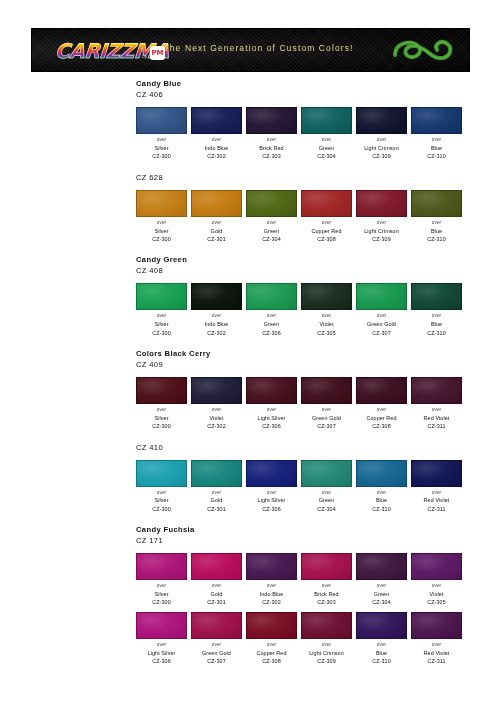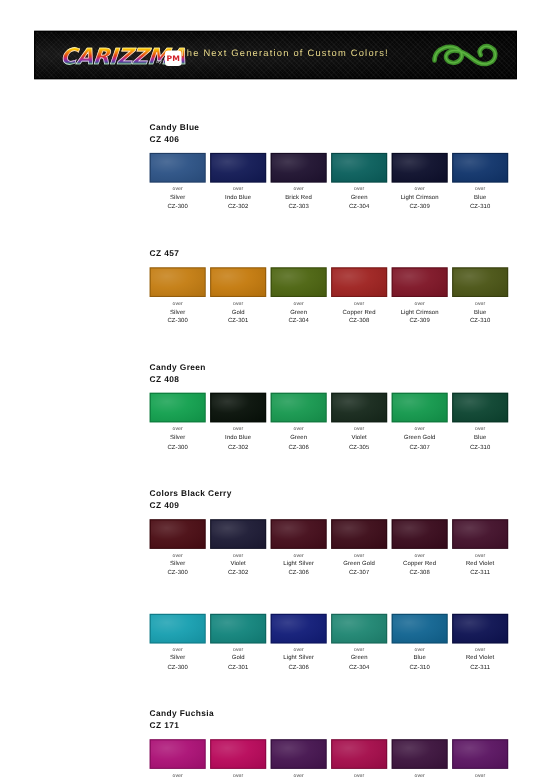--- a/index.html
+++ b/index.html
@@ -120,33 +120,32 @@
   
   .sheet {
     position: absolute;
     left: 0;
     top: 78px;
     width: 500px;
   }
   .section {
     padding: 0 0 0 136px;
     margin-bottom: 11px;
-    margin-top: 32px;
   }
   .section-title {
     font-size: 7.6px;
     font-weight: bold;
     letter-spacing: 0.35px;
     color: #111;
     line-height: 1.45;
     margin: 0;
   }
   .section-code {
     font-size: 7.6px;
-    font-weight: bold;
+    font-weight: normal;
     letter-spacing: 0.35px;
     color: #111;
     line-height: 1.45;
     margin: 0 0 7px 0;
   }
   .swatch-row {
     display: flex;
     gap: 4px;
   }
   .swatch-cell {
@@ -261,21 +260,21 @@
           <div class="chip" style="background: rgb(16, 52, 107);"></div>
           <div class="chip-labels">
             <div class="lbl-over">over</div>
             <div class="lbl-base">Blue</div>
             <div class="lbl-code">CZ-310</div>
           </div>
         </div>
       </div>
     </div>
     <div class="section">
-      <div class="section-code">CZ 457</div>
+      <div class="section-code">CZ 628</div>
       <div class="swatch-row">
         <div class="swatch-cell">
           <div class="chip" style="background: rgb(196, 125, 18);"></div>
           <div class="chip-labels">
             <div class="lbl-over">over</div>
             <div class="lbl-base">Silver</div>
             <div class="lbl-code">CZ-300</div>
           </div>
         </div>
         <div class="swatch-cell">
@@ -422,20 +421,21 @@
           <div class="chip" style="background: rgb(66, 16, 42);"></div>
           <div class="chip-labels">
             <div class="lbl-over">over</div>
             <div class="lbl-base">Red Violet</div>
             <div class="lbl-code">CZ-311</div>
           </div>
         </div>
       </div>
     </div>
     <div class="section">
+      <div class="section-code">CZ 410</div>
       <div class="swatch-row">
         <div class="swatch-cell">
           <div class="chip" style="background: rgb(23, 159, 176);"></div>
           <div class="chip-labels">
             <div class="lbl-over">over</div>
             <div class="lbl-base">Silver</div>
             <div class="lbl-code">CZ-300</div>
           </div>
         </div>
         <div class="swatch-cell">

